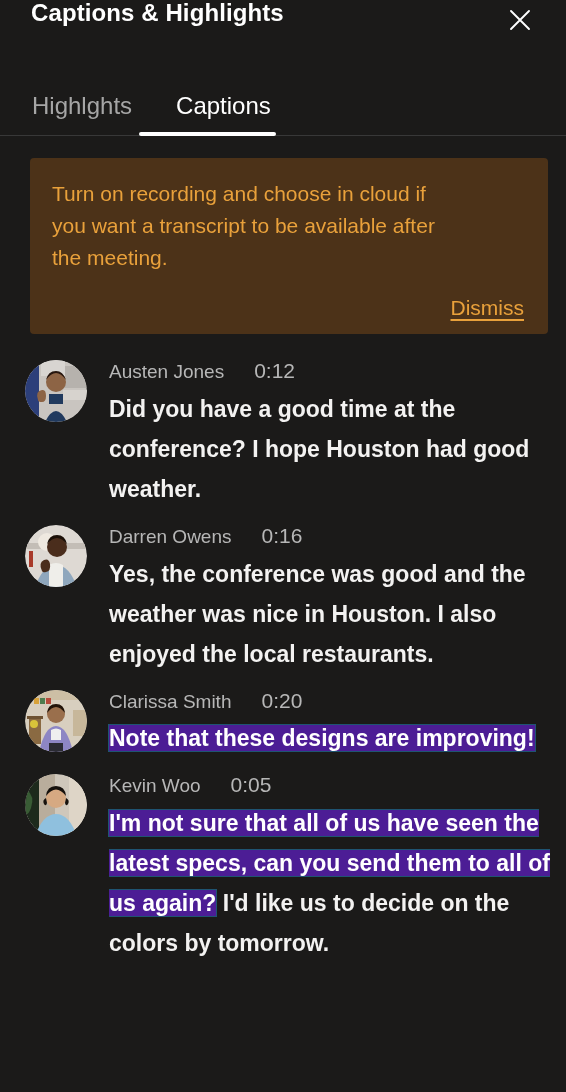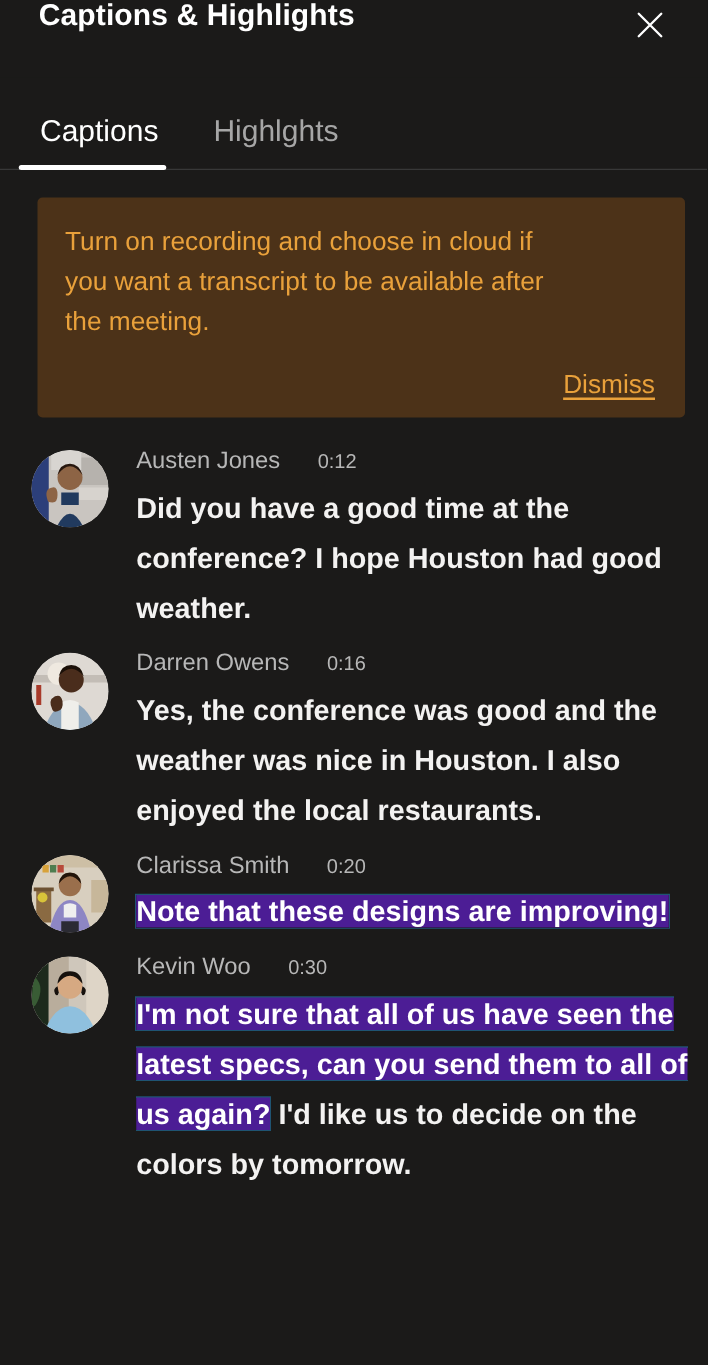--- a/index.html
+++ b/index.html
@@ -168,21 +168,21 @@
     display: flex;
     align-items: baseline;
     padding: 2px 0 5px 4px;
   }
   .caption-speaker {
     font-size: 19px;
     color: #b7b7b7;
     line-height: 1.2;
   }
   .caption-time {
-    font-size: 16px;
+    font-size: 21px;
     color: #b7b7b7;
     margin-left: 30px;
     line-height: 1.2;
   }
 
   .caption-text {
     font-size: 23px;
     line-height: 40px;
     color: #f3f2f1;
     padding-left: 4px;
@@ -205,22 +205,22 @@
     <button class="close-button" aria-label="Close">
       <span>
         <svg width="26" height="26" viewBox="0 0 26 26" aria-hidden="true">
           <path d="M4 4 L22 22 M22 4 L4 22" stroke="#ffffff" stroke-width="1.9" stroke-linecap="round" fill="none"></path>
         </svg>
       </span>
     </button>
   </div>
 
   <div class="tabbar">
+    <button class="tab">Highlghts</button>
     <button class="tab active">Captions</button>
-    <button class="tab">Highlghts</button>
   </div>
 
   <div class="notice">
     <div class="notice-text">Turn on recording and choose in cloud if you want a transcript to be available after the meeting.</div>
     <div class="notice-actions">
       <button class="notice-dismiss">Dismiss</button>
     </div>
   </div>
 
   <div class="transcript" id="transcript-list">
@@ -335,20 +335,20 @@
         <circle cx="31" cy="24" r="10" fill="#d6a982"></circle>
         <path d="M21 22 q10 -13 20 0 q-1 -10 -10 -10 q-9 0 -10 10z" fill="#16110d"></path>
         <path d="M21 24 q-4 2 -2 6 q2 3 3 -1z" fill="#16110d"></path>
         <path d="M41 24 q4 2 2 6 q-2 3 -3 -1z" fill="#16110d"></path>
       </g>
     </svg>
         </div>
         <div class="caption-body">
           <div class="caption-meta">
             <span class="caption-speaker">Kevin Woo</span>
-            <span class="caption-time">0:30</span>
+            <span class="caption-time">0:05</span>
           </div>
           <div class="caption-text"><span class="hl">I'm not sure that all of us have seen the latest specs, can you send them to all of us again?</span><span> I'd like us to decide on the colors by tomorrow.</span></div>
         </div>
       </div>
     </div>
 
 </div>
 
 </body></html>

